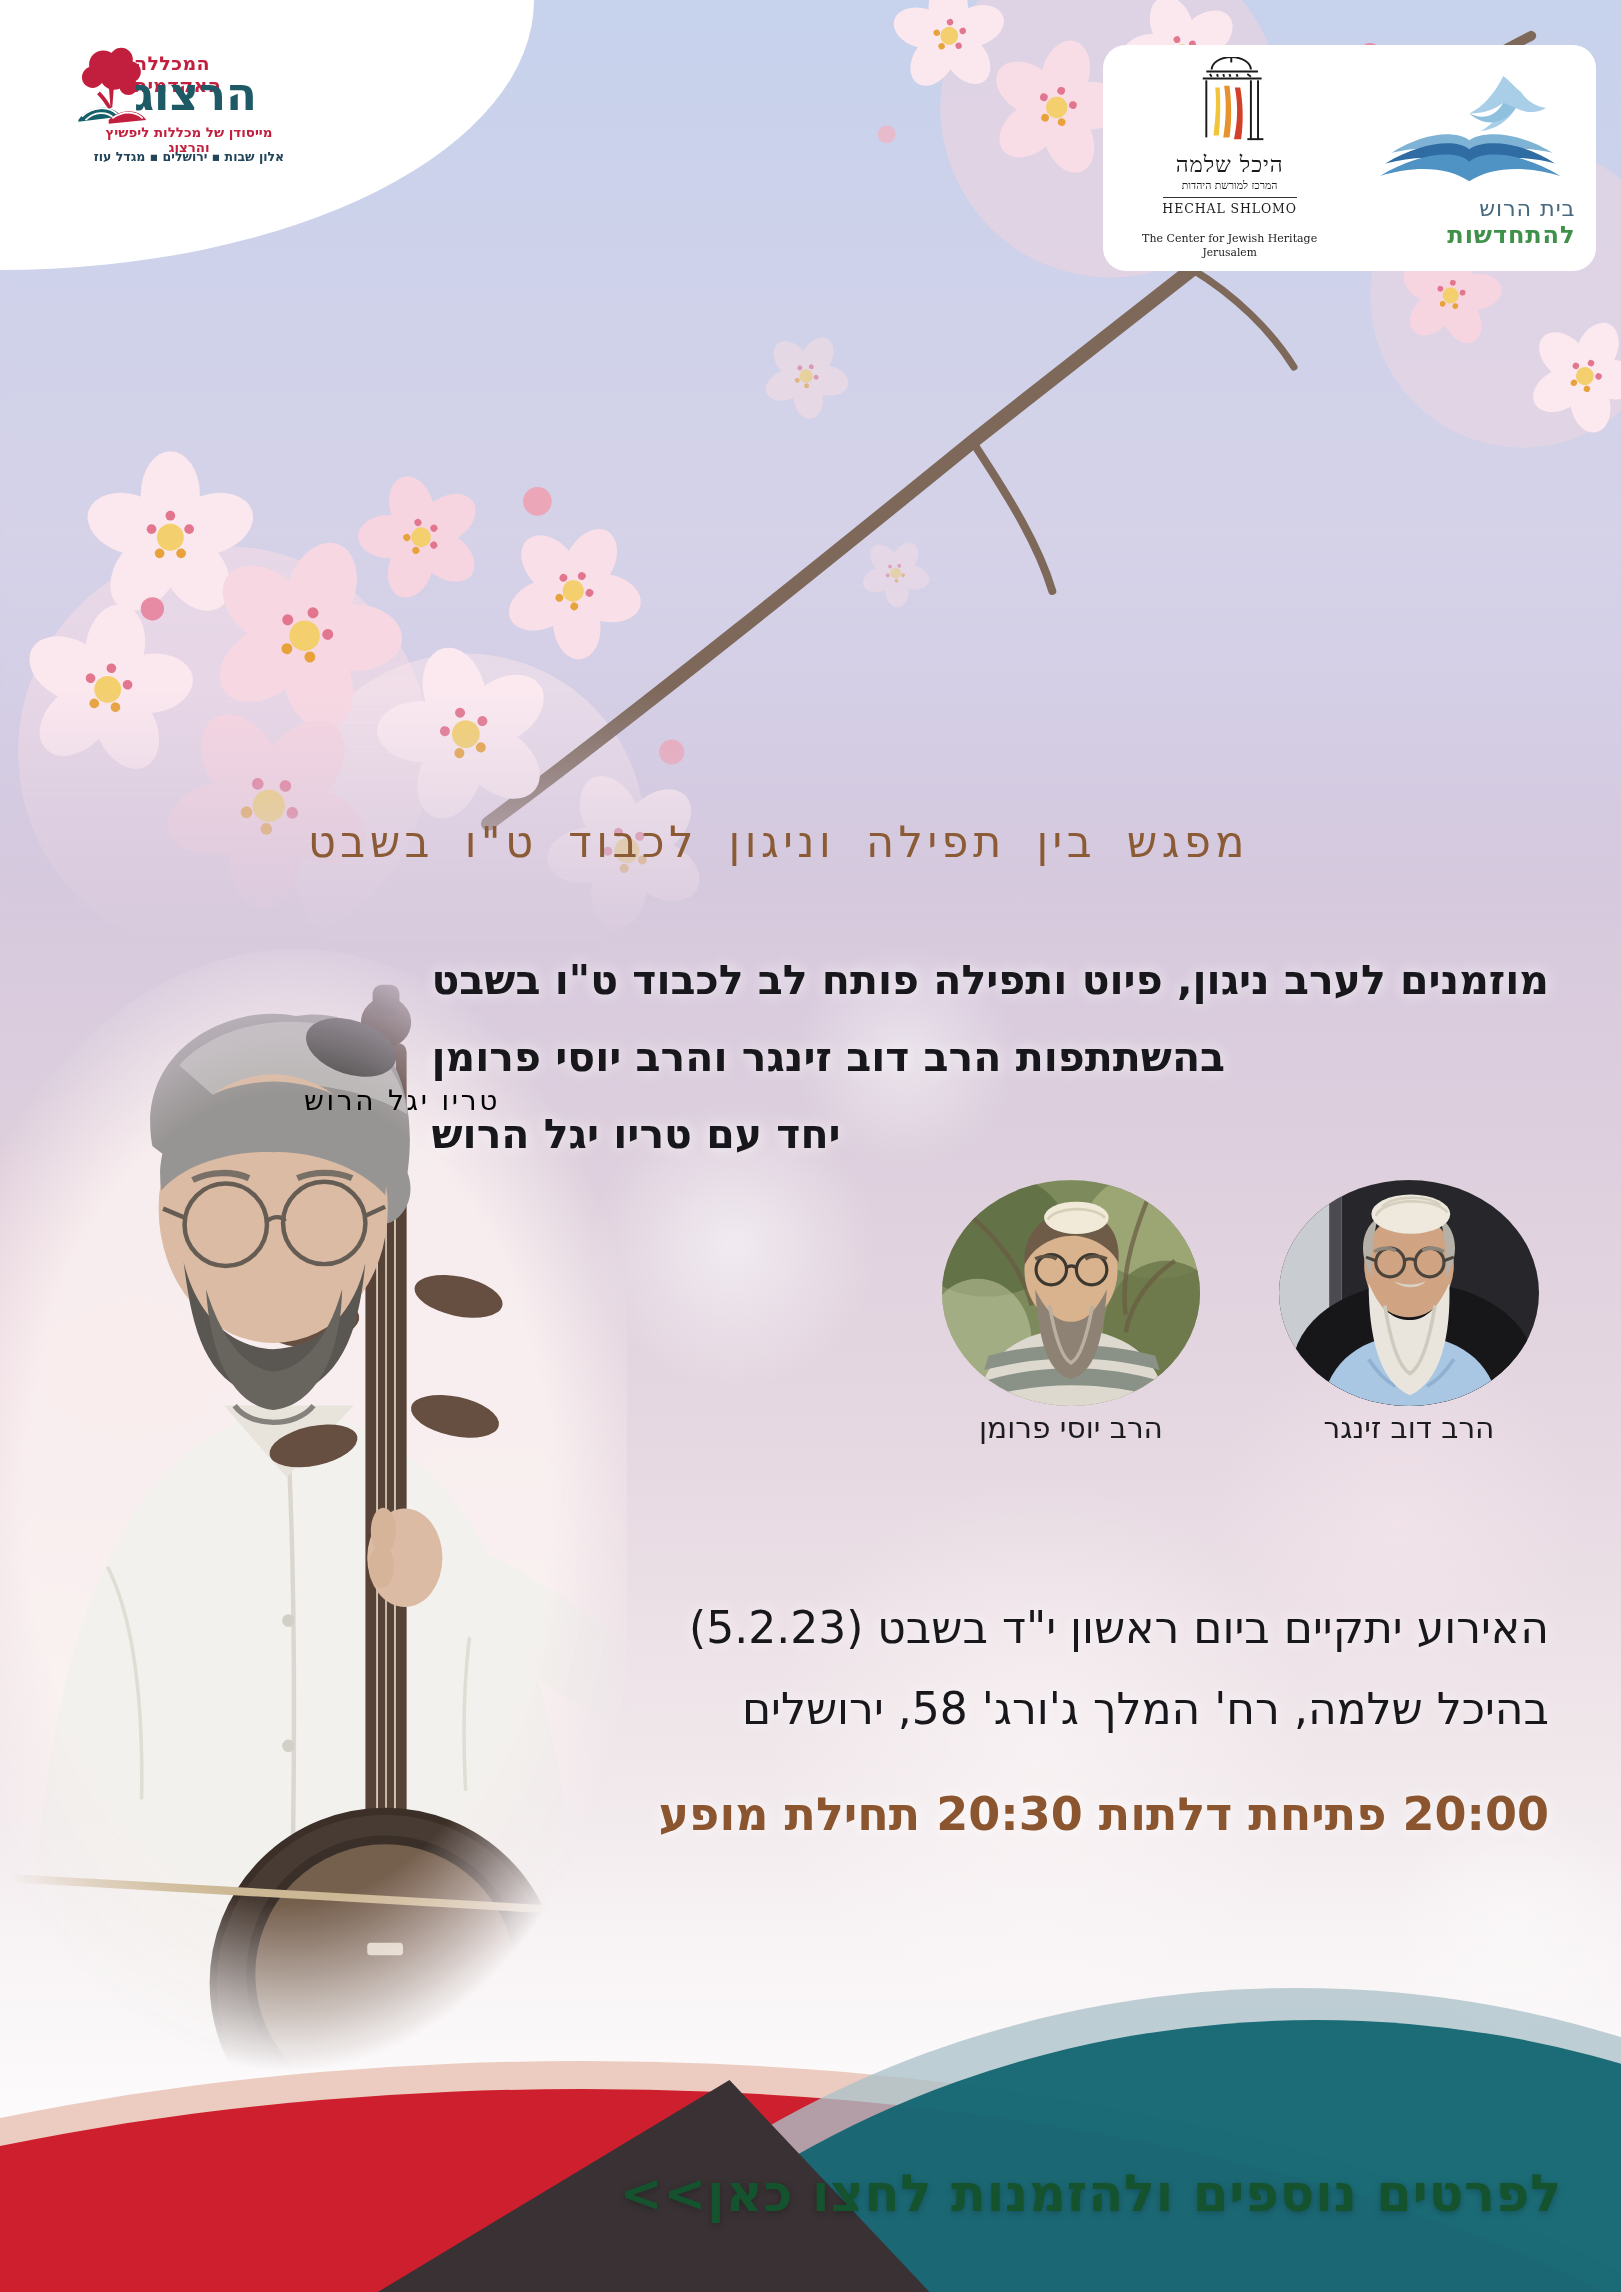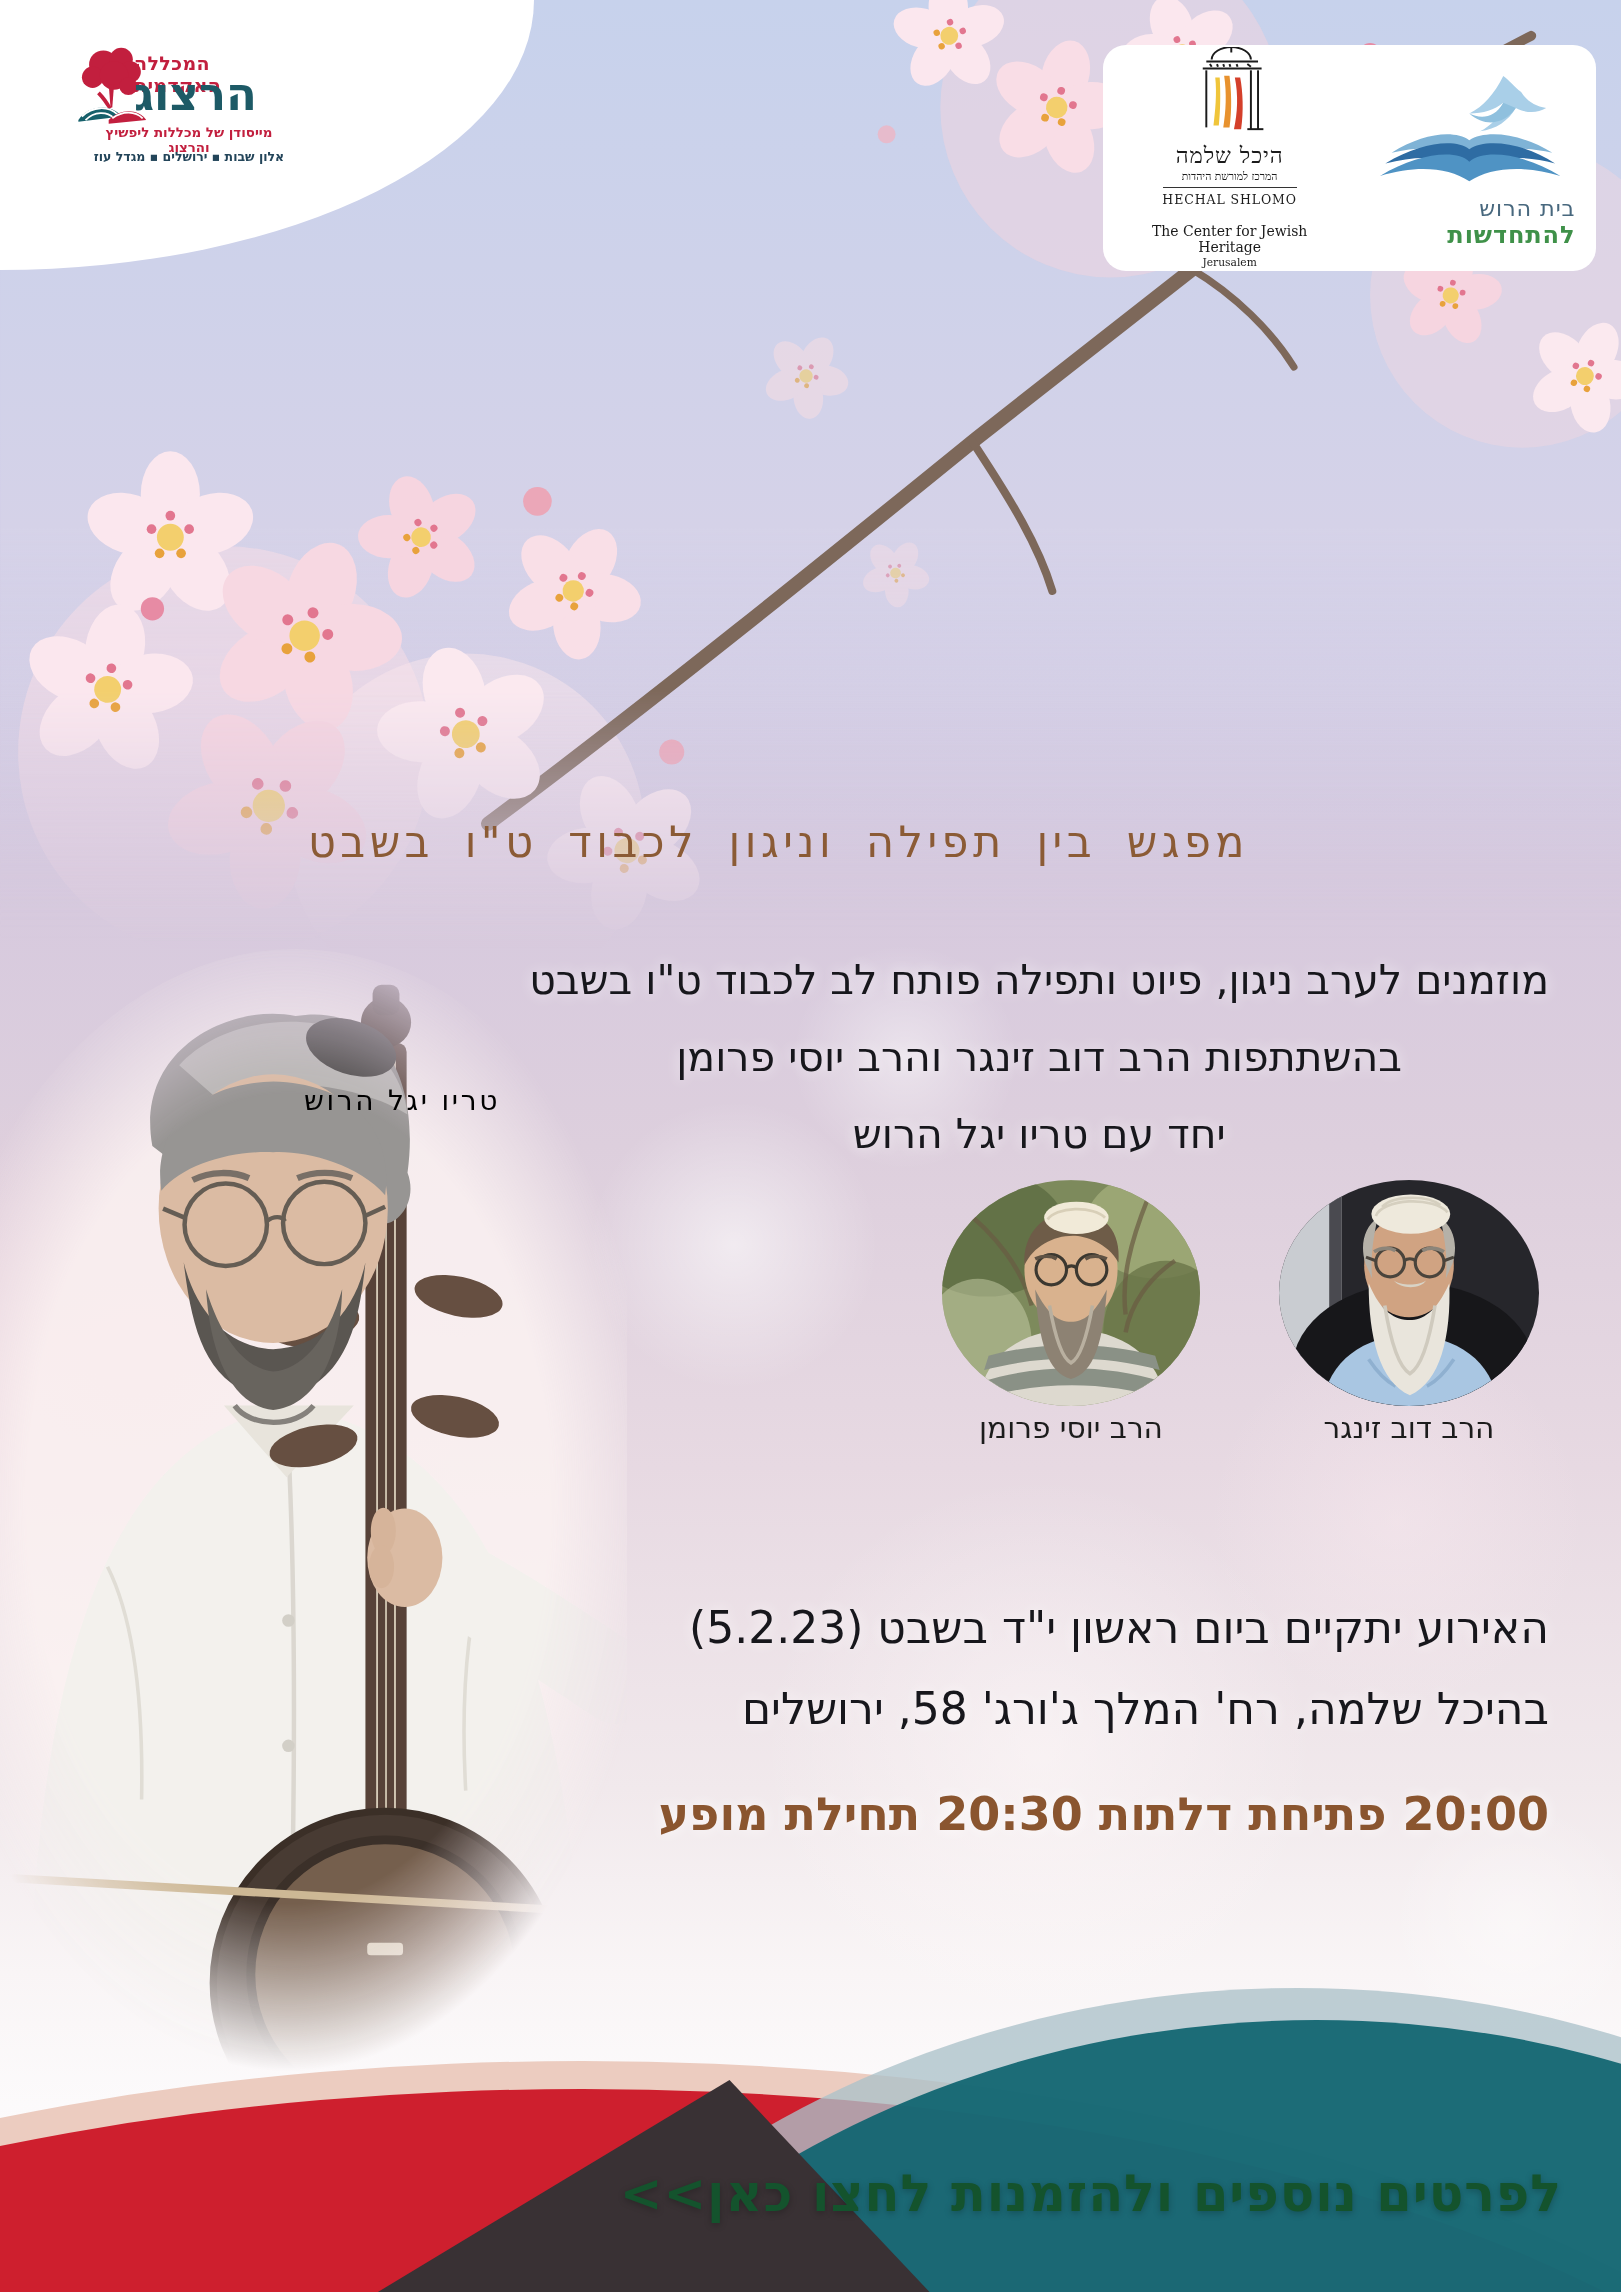--- a/index.html
+++ b/index.html
@@ -37,37 +37,37 @@
     font-weight:bold;font-size:12.5px;}
   .logo-card{left:1103px;top:45px;width:493px;height:226px;background:#fff;
     border-radius:23px;display:flex;flex-direction:row-reverse;align-items:center;
     justify-content:space-around;padding:9px 16px;}
   .hs-block{width:46%;display:flex;flex-direction:column;align-items:center;
     color:#1b1b1b;text-align:center;font-family:"DejaVu Serif",serif;direction:ltr;}
   .hs-heb{font-size:22.4px;letter-spacing:0.9px;margin-top:1.8px;}
   .hs-hebsub{font-size:10.7px;margin-top:0.9px;}
   .hs-rule{width:134px;border-top:1.3px solid #333;margin:4.5px 0 3.6px;}
   .hs-en{font-size:12.5px;letter-spacing:0.9px;}
-  .hs-ensub{font-size:14px;margin-top:16px;}
+  .hs-ensub{font-size:11px;margin-top:16px;text-align:right;}
   .hs-city{font-size:10.7px;margin-top:0.9px;}
   .bm-block{width:50%;display:flex;flex-direction:column;align-items:flex-start;}
   .bm-line1{font-size:22.4px;color:#48687e;letter-spacing:0.9px;margin-top:-5.4px;}
   .bm-line2{font-size:24px;color:#3f9149;font-weight:bold;letter-spacing:0.9px;}
 
   
   .title{right:369px;top:584px;font-family:"DejaVu Serif","DejaVu Sans",serif;
     font-weight:bold;font-size:175px;line-height:1.0;letter-spacing:-2.7px;white-space:nowrap;}
   .title .t-green{color:#7aa247;}
   .title .t-pink{color:#dd8484;}
   .subtitle{right:372px;top:817px;color:#8b5b35;font-size:43px;
     letter-spacing:4.5px;word-spacing:12.5px;white-space:nowrap;}
 
   
-  .intro{right:72px;top:942px;text-align:center;color:#17171c;font-size:41px;
-    line-height:77px;text-shadow:0 0 14.3px rgba(255,255,255,.8);}
+  .intro{right:72px;top:942px;text-align:left;color:#17171c;font-size:41px;
+    line-height:77px;text-shadow:0 0 14.3px rgba(255,255,255,.8);font-weight:bold;}
 
   
   .trio-caption{left:304px;top:1084px;color:#000000;font-size:28px;letter-spacing:2.7px;}
   .oval{border-radius:50%;overflow:hidden;}
   .oval-froman{left:942px;top:1180px;width:258px;height:226px;}
   .oval-zinger{left:1279px;top:1180px;width:260px;height:226px;}
   .rabbi-caption{top:1411px;width:260px;text-align:center;color:#1c1c1c;font-size:29.6px;}
   .cap-froman{left:941px;}
   .cap-zinger{left:1279px;}
 

